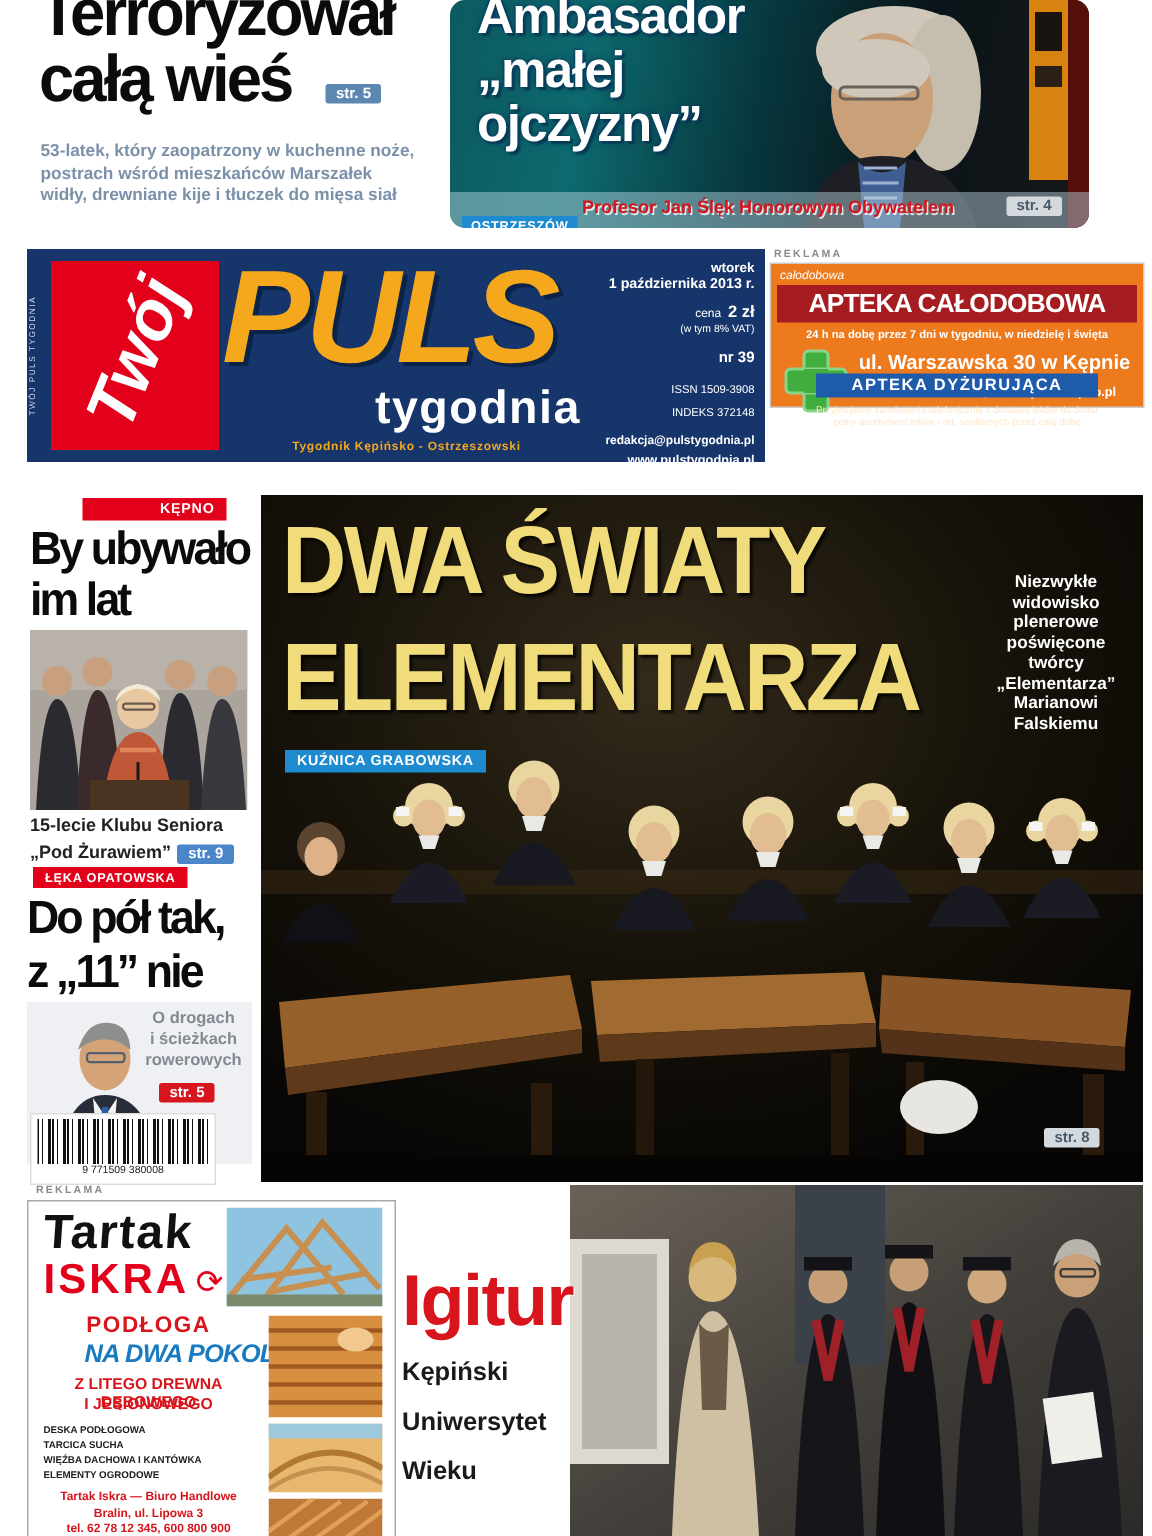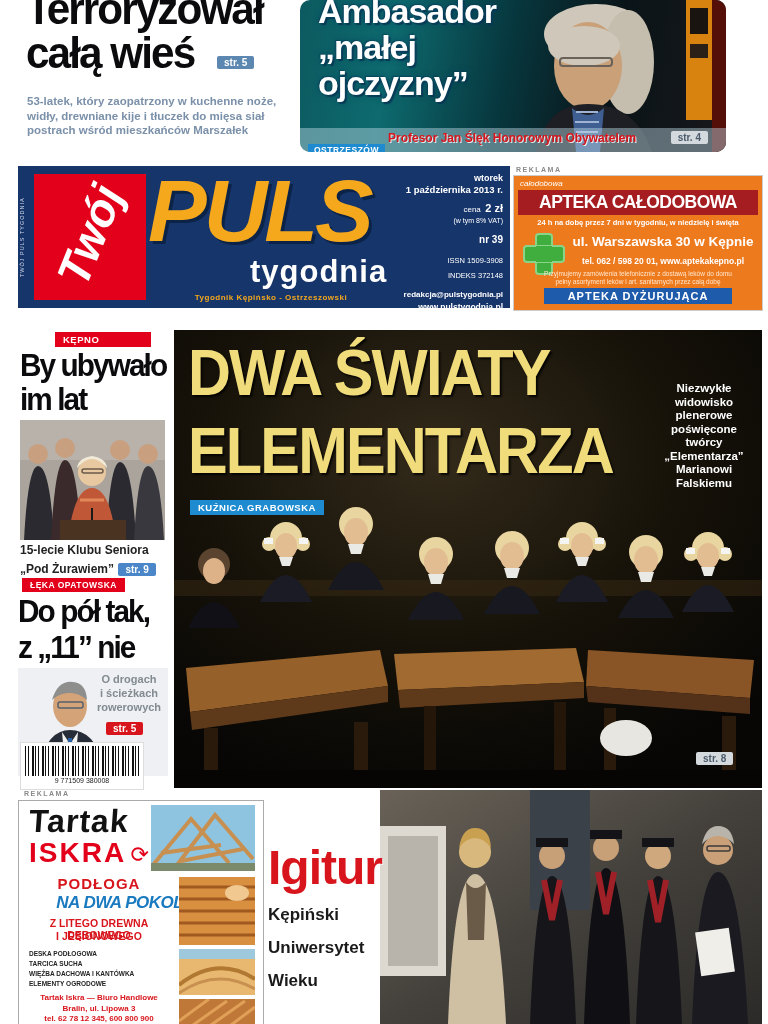--- a/index.html
+++ b/index.html
@@ -36,22 +36,22 @@
 <body>
 
 <div id="page">
 
   <div class="abs" style="left:0;top:0;width:300px;height:162px;overflow:hidden;">
     <div class="abs h-black" style="left:26px;top:-16px;font-size:44px;">Terroryzował</div>
     <div class="abs h-black" style="left:26px;top:28px;font-size:44px;">całą wieś</div>
     <span class="abs badge badge-steel" style="left:217px;top:56px;">str. 5</span>
     <div class="abs" style="left:27px;top:94px;">
       <div class="lead">53-latek, który zaopatrzony w kuchenne noże,</div>
+      <div class="lead">postrach wśród mieszkańców Marszałek</div>
       <div class="lead">widły, drewniane kije i tłuczek do mięsa siał</div>
-      <div class="lead">postrach wśród mieszkańców Marszałek</div>
     </div>
   </div>
 
   <div class="abs" style="left:300px;top:0;width:426px;height:152px;overflow:hidden;
        background:linear-gradient(100deg,#0c5a60 0%,#0d6a6e 22%,#07373e 48%,#0a1418 72%,#17171a 100%);border-radius:10px;">
 
     <div class="abs" style="right:0;top:0;width:250px;height:152px;">
       <svg width="250" height="152" viewBox="0 0 250 152">
         <rect x="210" y="0" width="26" height="120" fill="#d8820f"></rect>
         <rect x="214" y="8" width="18" height="26" fill="#1a1410"></rect>
@@ -97,41 +97,41 @@
       <div style="font-size:7px;">(w tym 8% VAT)</div>
       <div class="b" style="font-size:10px;margin-top:8px;">nr 39</div>
       <div style="font-size:7.5px;margin-top:10px;">ISSN 1509-3908</div>
       <div style="font-size:7.5px;margin-top:4px;">INDEKS 372148</div>
       <div class="b" style="font-size:8px;margin-top:8px;">redakcja@pulstygodnia.pl</div>
       <div class="b" style="font-size:8.5px;margin-top:2px;">www.pulstygodnia.pl</div>
     </div>
   </div>
 
   <div class="abs reklama" style="left:516px;top:166px;">REKLAMA</div>
-  <div class="abs" style="left:514px;top:176px;width:248px;height:134px;background:#ee7a1e;box-shadow:0 0 0 1px #ccc;">
+  <div class="abs" style="left:514px;top:176px;width:248px;height:95px;background:#ee7a1e;box-shadow:0 0 0 1px #ccc;">
     <div class="abs" style="left:6px;top:3px;font-size:8px;font-style:italic;color:#fff;">całodobowa</div>
     <div class="abs b" style="left:4px;right:4px;top:14px;height:25px;background:#a51d20;color:#fff;font-size:17.5px;
          text-align:center;line-height:25px;letter-spacing:-.5px;white-space:nowrap;">APTEKA CAŁODOBOWA</div>
     <div class="abs b" style="left:0;right:0;top:42px;text-align:center;font-size:7.5px;color:#fff;">24 h na dobę przez 7 dni w tygodniu, w niedzielę i święta</div>
     <div class="abs" style="left:8px;top:56px;width:44px;height:44px;">
       <svg width="44" height="44" viewBox="0 0 44 44">
         <rect x="14" y="2" width="16" height="40" rx="3" fill="#3fae3f" stroke="#8ad48a" stroke-width="2"></rect>
         <rect x="2" y="14" width="40" height="16" rx="3" fill="#3fae3f" stroke="#8ad48a" stroke-width="2"></rect>
         <rect x="14" y="14" width="16" height="16" fill="#3fae3f"></rect>
       </svg>
     </div>
     <div class="abs b" style="left:56px;top:58px;width:186px;text-align:center;font-size:13.5px;color:#fff;white-space:nowrap;">ul. Warszawska 30 w Kępnie</div>
     <div class="abs b" style="left:56px;top:80px;width:186px;text-align:center;font-size:8.5px;color:#fff;">tel. 062 / 598 20 01, www.aptekakepno.pl</div>
     <div class="abs" style="left:6px;top:94px;width:236px;text-align:center;font-size:6.5px;color:#ffe6cc;">Przyjmujemy zamówienia telefonicznie z dostawą leków do domu</div>
     <div class="abs" style="left:6px;top:102px;width:236px;text-align:center;font-size:6.5px;color:#ffe6cc;">pełny asortyment leków i art. sanitarnych przez całą dobę</div>
     <div class="abs b" style="left:30px;right:30px;bottom:6px;height:16px;background:#1e5bab;color:#fff;font-size:11px;
          text-align:center;line-height:16px;letter-spacing:1px;">APTEKA DYŻURUJĄCA</div>
   </div>
 
-  <span class="label label-red abs" style="left:55px;top:332px;width:80px;text-align:left;">KĘPNO</span>
+  <span class="label label-red abs" style="left:55px;top:332px;width:80px;text-align:right;">KĘPNO</span>
   <div class="abs h-black" style="left:20px;top:348px;font-size:31px;">By ubywało</div>
   <div class="abs h-black" style="left:20px;top:382px;font-size:31px;">im lat</div>
   <div class="abs" style="left:20px;top:420px;width:145px;height:120px;">
     <svg width="145" height="120" viewBox="0 0 145 120">
       <rect width="145" height="120" fill="#aaa49c"></rect>
       <rect width="145" height="40" fill="#b8b2aa"></rect>
       <g fill="#2a2a30">
         <circle cx="18" cy="34" r="10" fill="#c8a080"></circle>
           <path d="M4,120 Q8,46 18,46 Q30,46 34,120 Z"></path>
         <circle cx="45" cy="28" r="10" fill="#c8a080"></circle>

